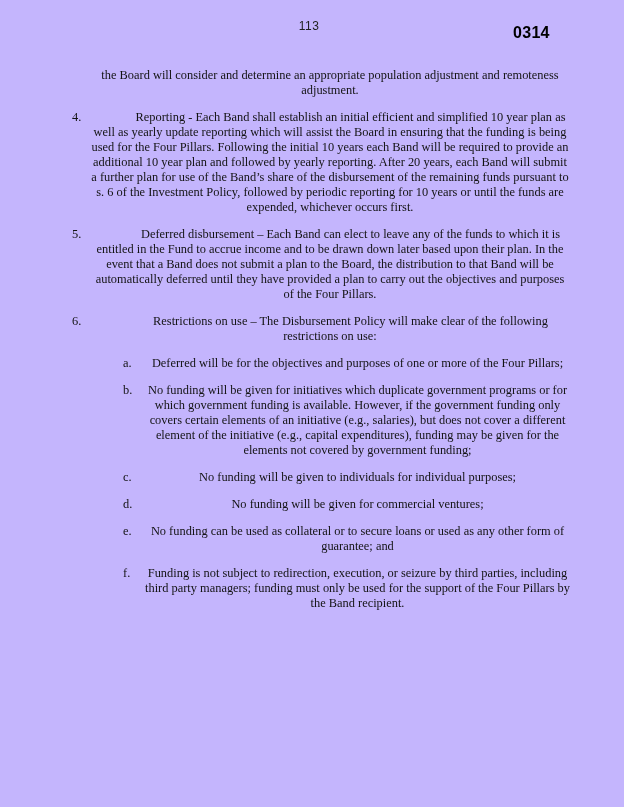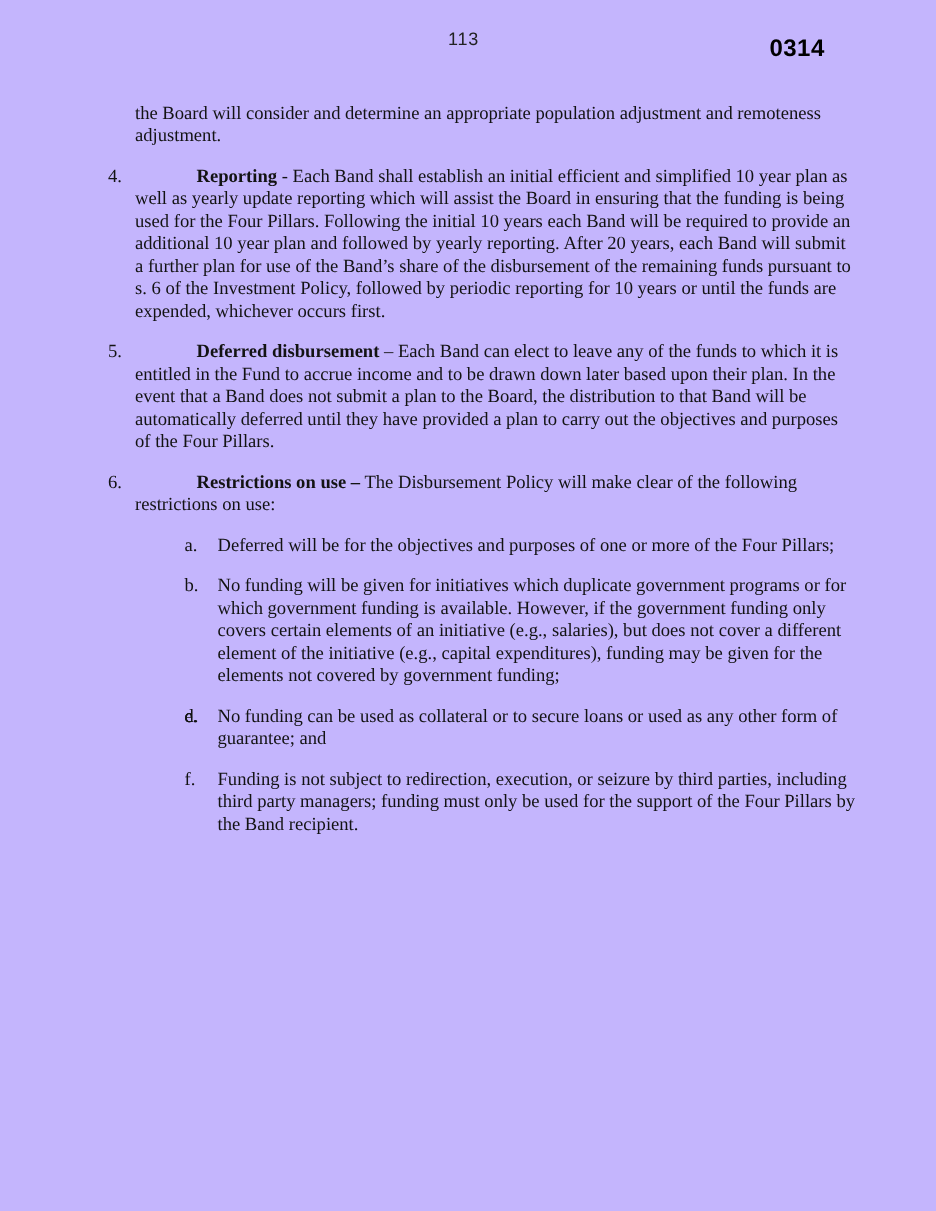--- a/index.html
+++ b/index.html
@@ -41,35 +41,36 @@
   .content {
     position: absolute;
     top: 68px;
     left: 72px;
     width: 498px;
     font-size: 12.4px;
     line-height: 15px;
   }
   .content p, .content .item {
     margin: 0 0 12px 0;
+    text-align: center;
   }
   .intro {
     margin-left: 18px !important;
   }
   .item {
     position: relative;
     padding-left: 18px;
   }
   .item > .marker {
     position: absolute;
     left: 0;
     top: 0;
   }
   .item-title {
-    font-weight: bold;
+    font-weight: normal;
     margin-left: 41px;
   }
   .sub-item {
     position: relative;
     margin: 12px 0 12px 33px;
     padding-left: 22px;
   }
   .sub-item > .marker {
     position: absolute;
     left: 0;
@@ -107,24 +108,26 @@
         <span class="sub-item-text">Deferred will be for the objectives and purposes of one or more of the Four Pillars;</span>
       </div>
 
       <div class="sub-item">
         <span class="marker">b.</span>
         <span class="sub-item-text">No funding will be given for initiatives which duplicate government programs or for which government funding is available. However, if the government funding only covers certain elements of an initiative (e.g., salaries), but does not cover a different element of the initiative (e.g., capital expenditures), funding may be given for the elements not covered by government funding;</span>
       </div>
 
       <div class="sub-item">
         <span class="marker">c.</span>
+        <span class="sub-item-text">No funding will be given to individuals for individual purposes;</span>
       </div>
 
       <div class="sub-item">
         <span class="marker">d.</span>
+        <span class="sub-item-text">No funding will be given for commercial ventures;</span>
       </div>
 
       <div class="sub-item">
         <span class="marker">e.</span>
         <span class="sub-item-text">No funding can be used as collateral or to secure loans or used as any other form of guarantee; and</span>
       </div>
 
       <div class="sub-item">
         <span class="marker">f.</span>
         <span class="sub-item-text">Funding is not subject to redirection, execution, or seizure by third parties, including third party managers; funding must only be used for the support of the Four Pillars by the Band recipient.</span>

